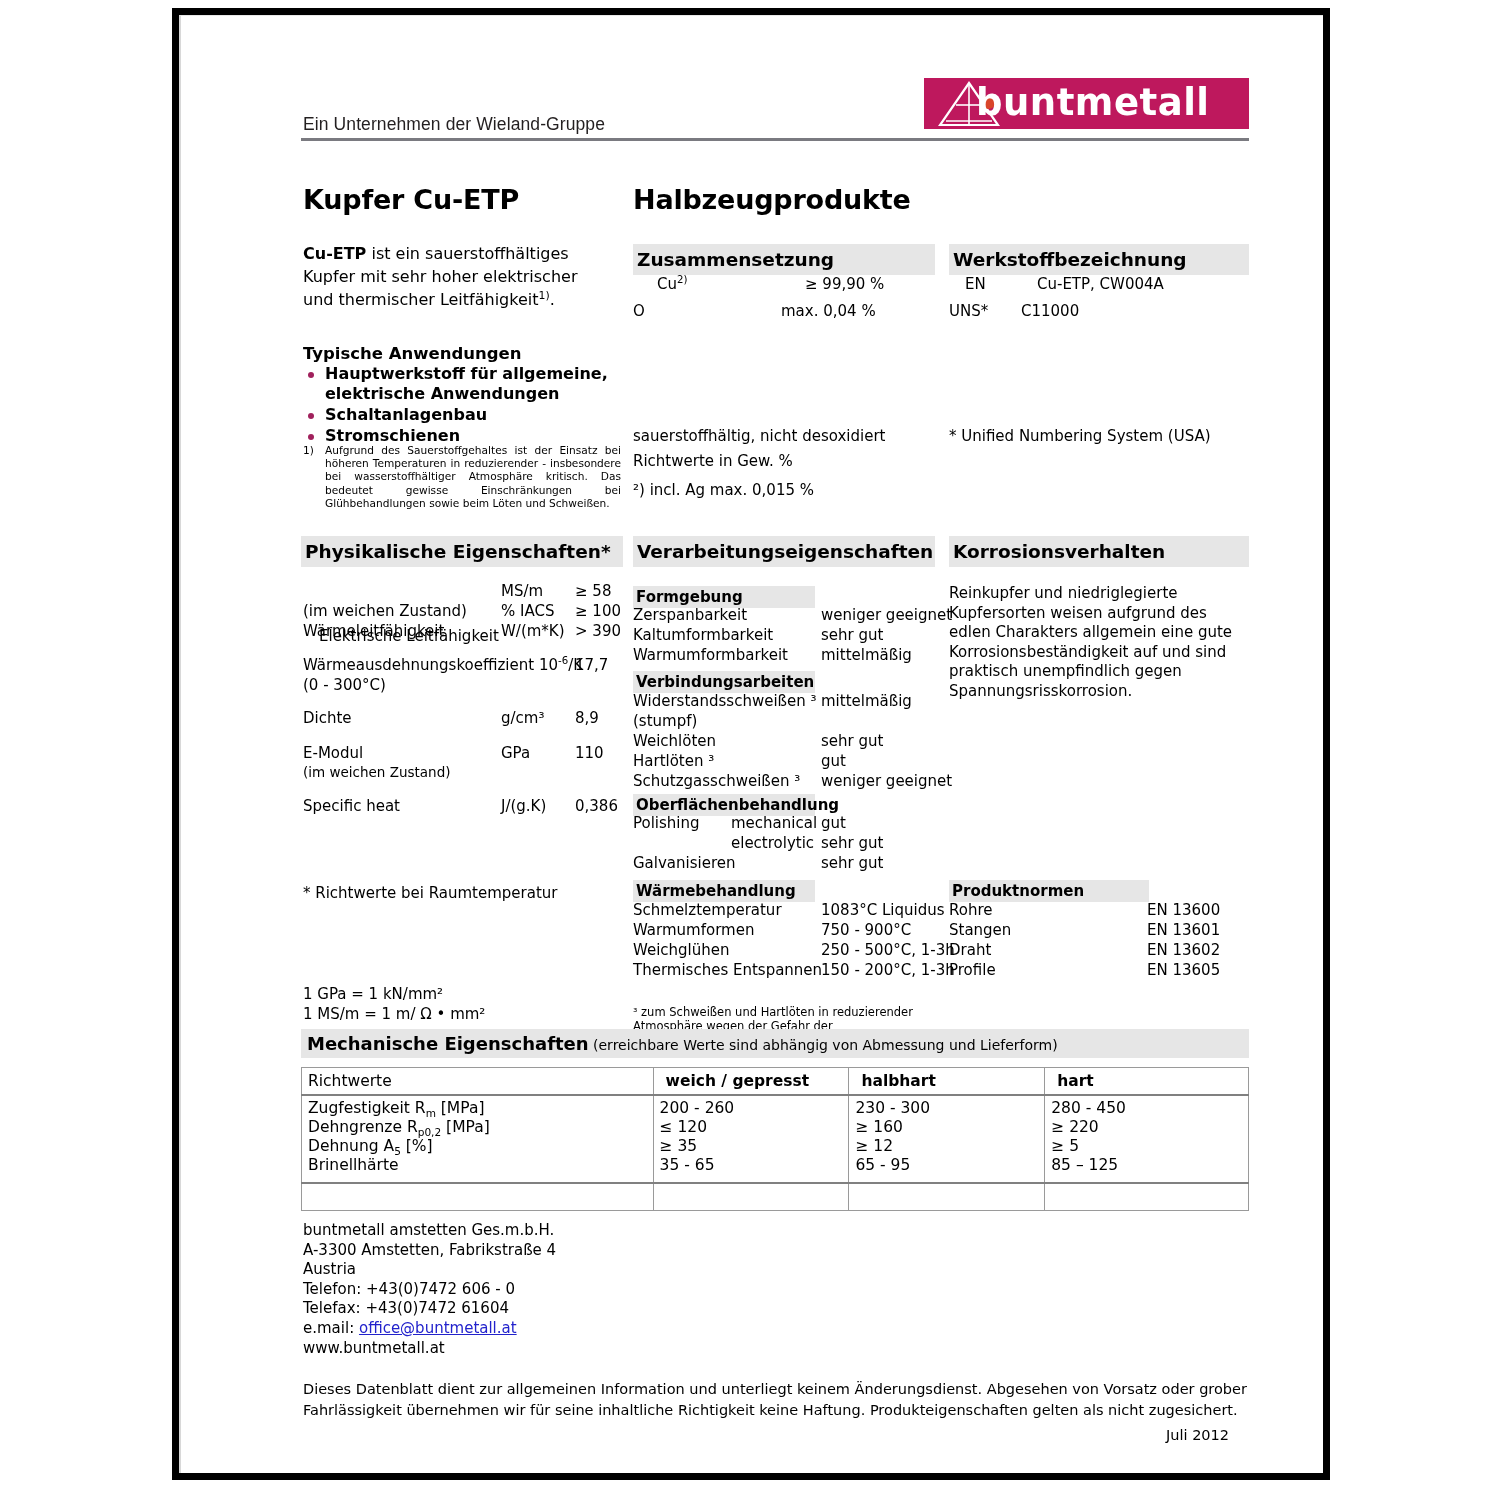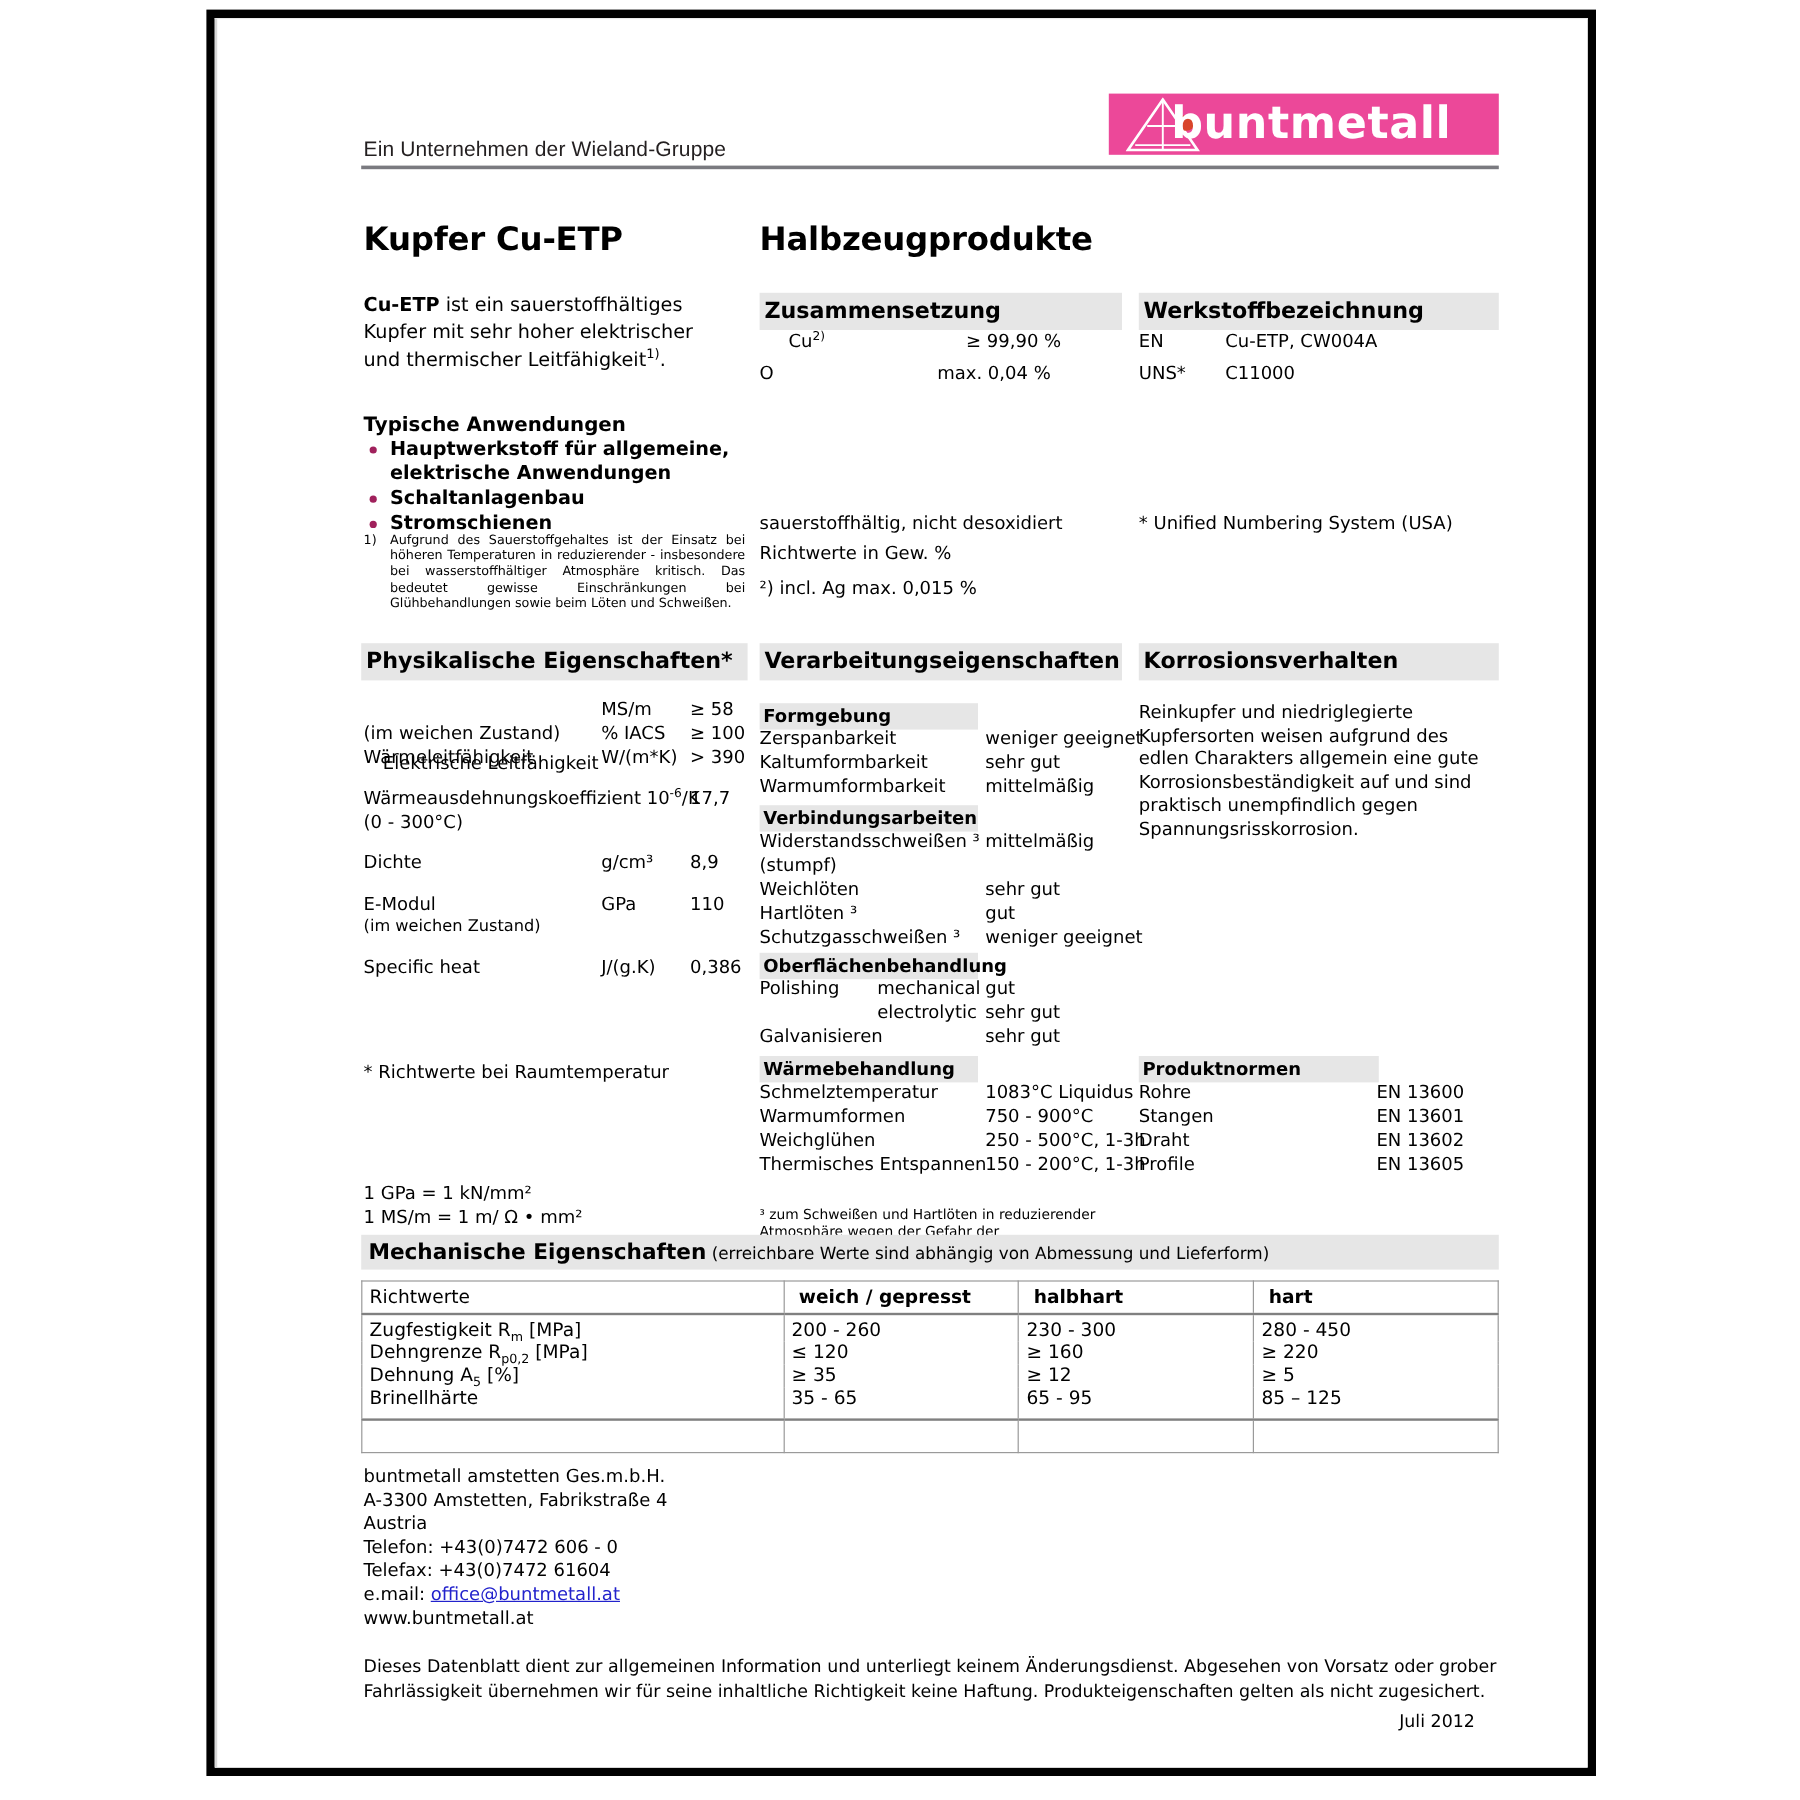--- a/index.html
+++ b/index.html
@@ -54,21 +54,21 @@
     color: #231f20;
     letter-spacing: .1px;
     font-family: "Liberation Sans", sans-serif;
   }
   .logo-box {
     position: absolute;
     left: 743px;
     top: 62px;
     width: 325px;
     height: 51px;
-    background: #ec4899;
+    background: #be185d;
   }
   .logo-mark {
     position: absolute;
     left: 14px;
     top: 3px;
     width: 62px;
     height: 46px;
   }
   .logo-word {
     position: absolute;
@@ -323,21 +323,21 @@
           <span class="c" style="left:0;"><span>O</span><sup></sup></span>
           <span class="c" style="left:148px;">max. 0,04 %</span>
         </div>
       </div>
       <div class="txt" style="left:452px; top:410px;">sauerstoffhältig, nicht desoxidiert</div>
       <div class="txt" style="left:452px; top:435px;">Richtwerte in Gew. %</div>
       <div class="txt" style="left:452px; top:464px;">²) incl. Ag max. 0,015 %</div>
 
       <div class="band big" style="left:768px; top:228px; width:300px;">Werkstoffbezeichnung</div>
       <div class="kv" style="left:768px; top:258px; width:300px;">
-        <div class="row" style="height:27px;">
+        <div class="row" style="height:27px;margin-left:16px;">
           <span class="c" style="left:0;">EN</span>
           <span class="c" style="left:72px;">Cu-ETP, CW004A</span>
         </div>
         <div class="row" style="height:27px;">
           <span class="c" style="left:0;">UNS*</span>
           <span class="c" style="left:72px;">C11000</span>
         </div>
       </div>
       <div class="txt" style="left:768px; top:410px;">* Unified Numbering System (USA)</div>
 

